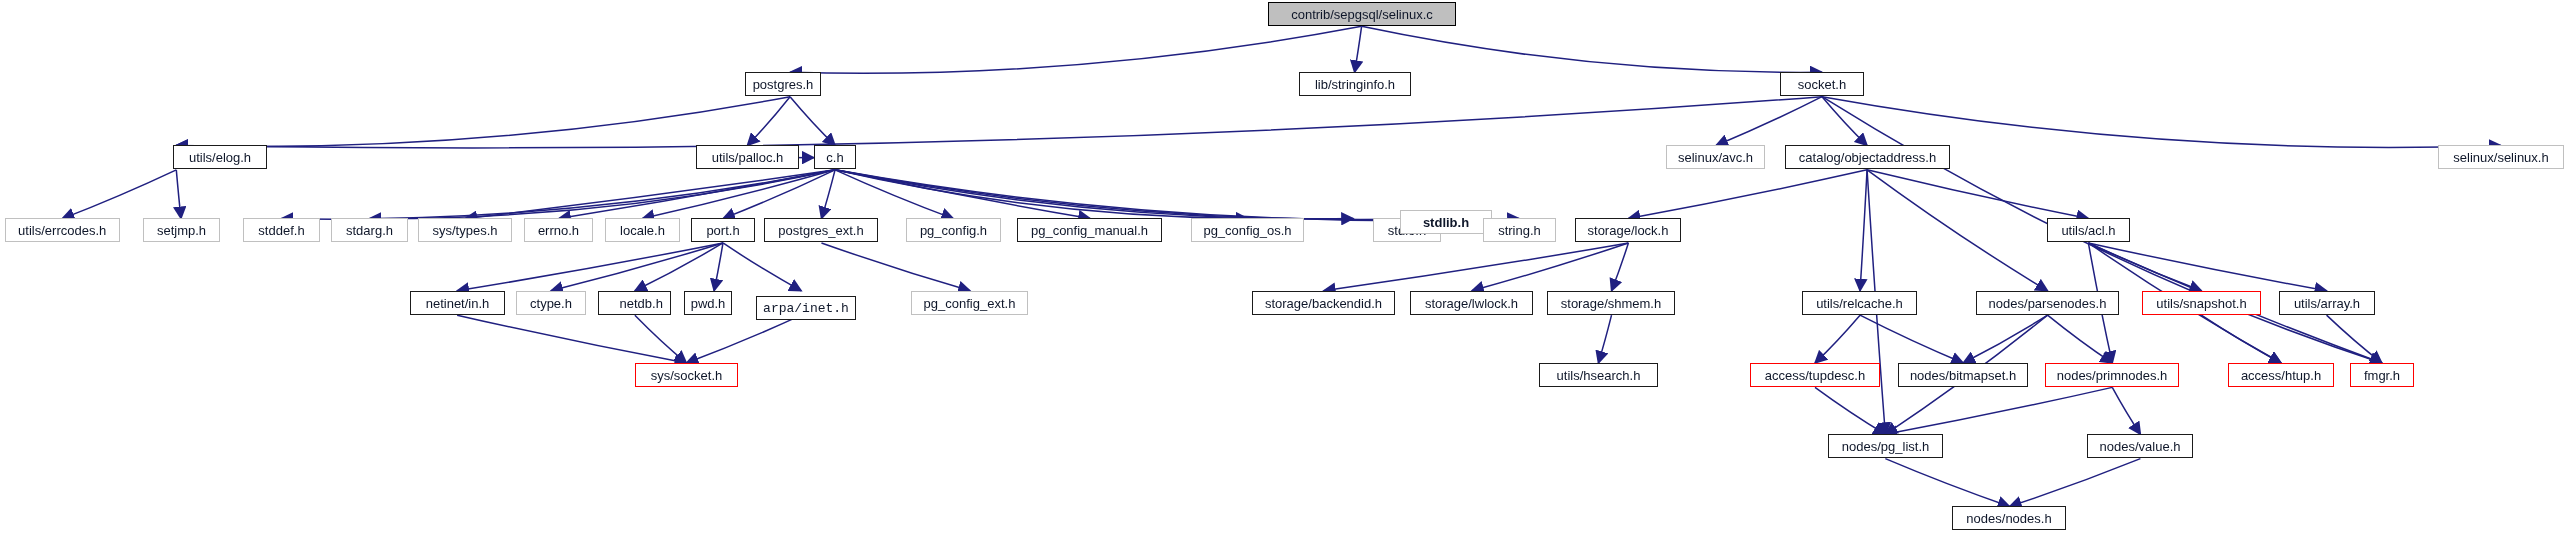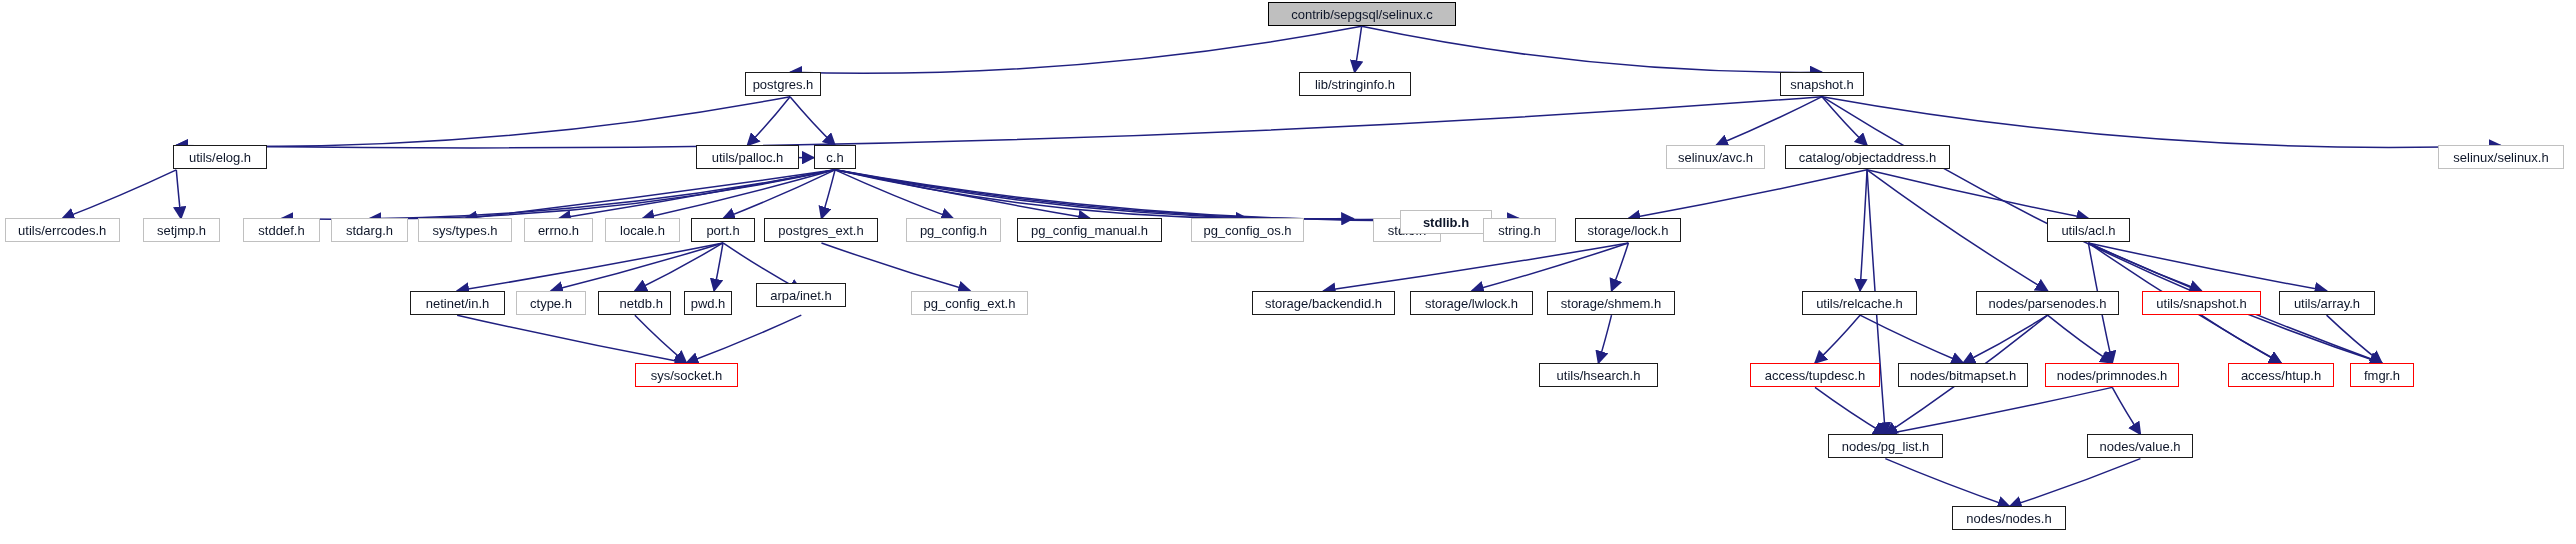--- a/index.html
+++ b/index.html
@@ -108,21 +108,21 @@
 <div class="node root local" style="left: 1268px; top: 1.9px; width: 188px;">
       <span>contrib/sepgsql/selinux.c</span>
     </div>
     <div class="node local" style="left: 745px; top: 72px; width: 76px;">
       <span>postgres.h</span>
     </div>
     <div class="node local" style="left: 1299px; top: 72px; width: 112px;">
       <span>lib/stringinfo.h</span>
     </div>
     <div class="node local" style="left: 1780px; top: 72px; width: 84px;">
-      <span>snapshot.h</span>
+      <span>socket.h</span>
     </div>
     <div class="node local" style="left: 129px; top: 145px; width: 94px; margin-left: 44px;">
       <span>utils/elog.h</span>
     </div>
     <div class="node local" style="left: 696px; top: 145px; width: 103px;">
       <span>utils/palloc.h</span>
     </div>
     <div class="node local" style="left: 814px; top: 145px; width: 42px;">
       <span>c.h</span>
     </div>
@@ -191,21 +191,21 @@
     </div>
     <div class="node system" style="left: 516px; top: 291px; width: 70px;">
       <span>ctype.h</span>
     </div>
     <div class="node local" style="left: 598px; top: 291px; width: 73px; padding-left: 20px;">
       <span>netdb.h</span>
     </div>
     <div class="node local" style="left: 684px; top: 291px; width: 48px;">
       <span>pwd.h</span>
     </div>
-    <div class="node local" style="left: 756px; top: 283px; width: 90px;">
+    <div class="node local" style="left: 756px; top: 296px; width: 100px; font-family: Liberation Mono, monospace;">
       <span>arpa/inet.h</span>
     </div>
     <div class="node system" style="left: 911px; top: 291px; width: 117px;">
       <span>pg_config_ext.h</span>
     </div>
     <div class="node local" style="left: 1252px; top: 291px; width: 143px;">
       <span>storage/backendid.h</span>
     </div>
     <div class="node local" style="left: 1410px; top: 291px; width: 123px;">
       <span>storage/lwlock.h</span>

